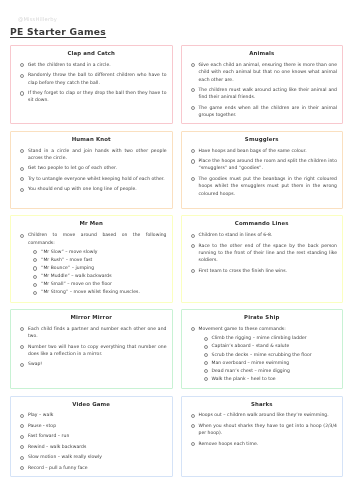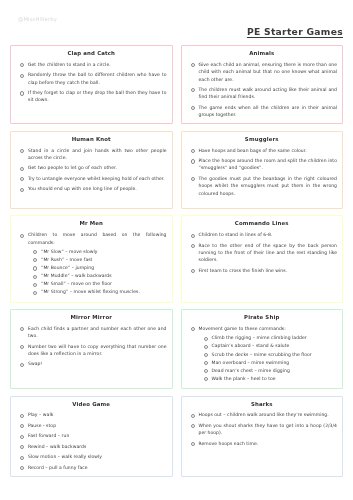--- a/index.html
+++ b/index.html
@@ -24,21 +24,21 @@
   .watermark {
     position: absolute;
     left: 18px;
     top: 16px;
     font-size: 5.2px;
     letter-spacing: 0.2px;
     color: #d8d8d8;
     font-family: "DejaVu Sans", sans-serif;
   }
   .page-title {
-    text-align: right;
+    text-align: left;
     font-size: 9.2px;
     font-weight: 600;
     letter-spacing: 0.3px;
     color: #3a3a3a;
     text-decoration: underline;
     text-underline-offset: 2px;
     padding-top: 26px;
     padding-bottom: 0;
     margin: 0;
   }

